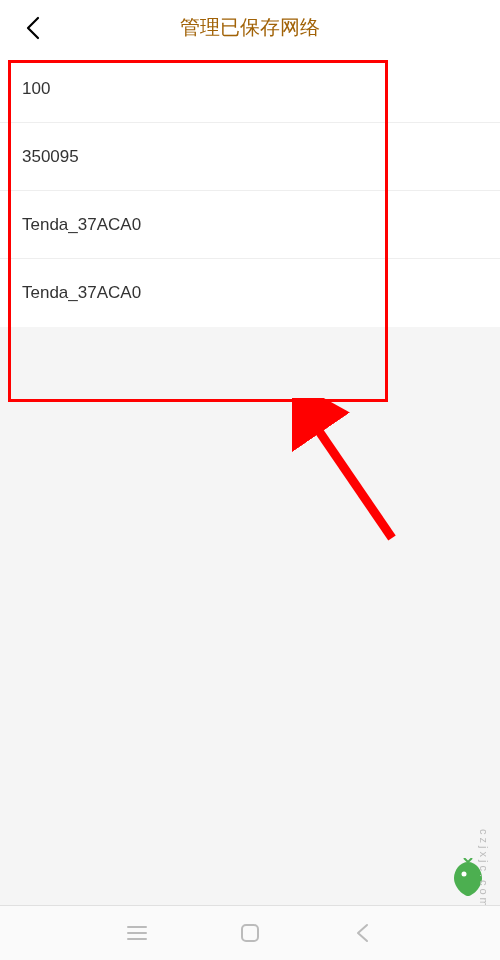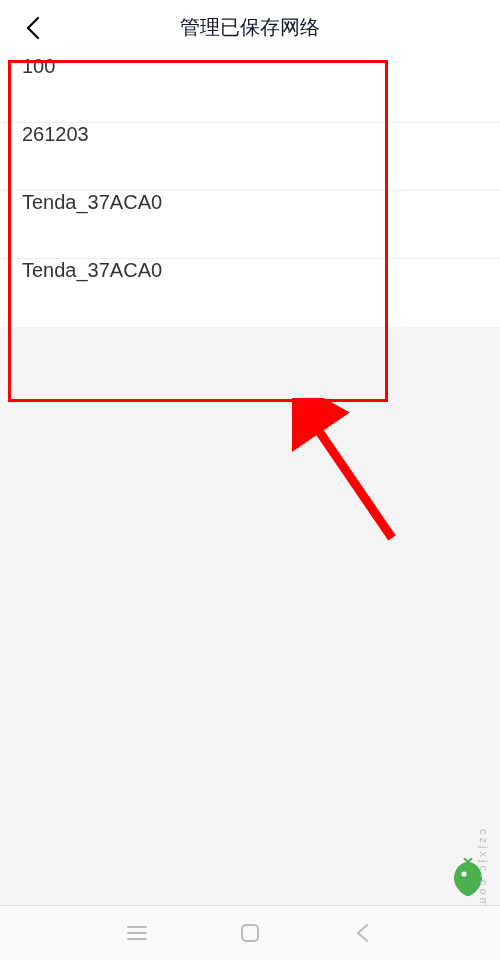--- a/index.html
+++ b/index.html
@@ -1,23 +1,23 @@
 <!DOCTYPE html>
 <html><head>
   <meta charset="utf-8">
   <style>
     * { margin: 0; padding: 0; box-sizing: border-box; }
     html, body { width: 500px; height: 960px; overflow: hidden; font-family: -apple-system, "Helvetica Neue", Arial, sans-serif; }
     .screen { width: 500px; height: 960px; background: #f5f5f5; position: relative; }
     .header { height: 55px; background: #ffffff; display: flex; align-items: center; position: relative; }
     .back-btn { position: absolute; left: 18px; top: 50%; transform: translateY(-50%); width: 30px; height: 30px; display: flex; align-items: center; justify-content: center; cursor: pointer; }
     .back-btn svg { width: 14px; height: 24px; }
-    .header-title { width: 100%; text-align: center; font-size: 20px; font-weight: 500; color: #0f172a; }
+    .header-title { width: 100%; text-align: center; font-size: 20px; font-weight: 500; color: #a16207; }
     .list { background: #ffffff; }
-    .list-item { height: 68px; border-bottom: 1px solid #eeeeee; display: flex; padding-left: 22px; font-size: 20px; color: #333; cursor: pointer; }
+    .list-item { height: 68px; border-bottom: 1px solid #eeeeee; display: flex; align-items: center; padding-left: 22px; font-size: 17px; color: #333; cursor: pointer; }
     .list-item:last-child { border-bottom: none; }
     .highlight-box { position: absolute; left: 8px; top: 60px; width: 380px; height: 342px; border: 3px solid #ff0000; pointer-events: none; }
     .arrow-svg { position: absolute; left: 292px; top: 398px; pointer-events: none; }
     .navbar { position: absolute; bottom: 0; left: 0; width: 500px; height: 55px; background: #fafafa; border-top: 1px solid #e0e0e0; display: flex; align-items: center; justify-content: space-around; padding: 0 80px; }
     .nav-btn { width: 40px; height: 40px; display: flex; align-items: center; justify-content: center; color: #bbbbbb; }
     .watermark-logo { position: absolute; right: 12px; bottom: 62px; width: 40px; height: 40px; }
     .watermark-text { position: absolute; right: 10px; bottom: 50px; font-size: 11px; color: #bbbbbb; letter-spacing: 3px; writing-mode: vertical-rl; text-orientation: mixed; transform-origin: bottom right; }
   </style>
 </head>
 <body>
@@ -31,21 +31,21 @@
       </svg>
     </div>
     <div class="header-title">管理已保存网络</div>
   </div>
 
   <div class="list">
     <div class="list-item">
         <span>100</span>
       </div>
     <div class="list-item">
-        <span>261203</span>
+        <span>350095</span>
       </div>
     <div class="list-item">
         <span>Tenda_37ACA0</span>
       </div>
     <div class="list-item">
         <span>Tenda_37ACA0</span>
       </div>
   </div>
 
   <div class="highlight-box"></div>

